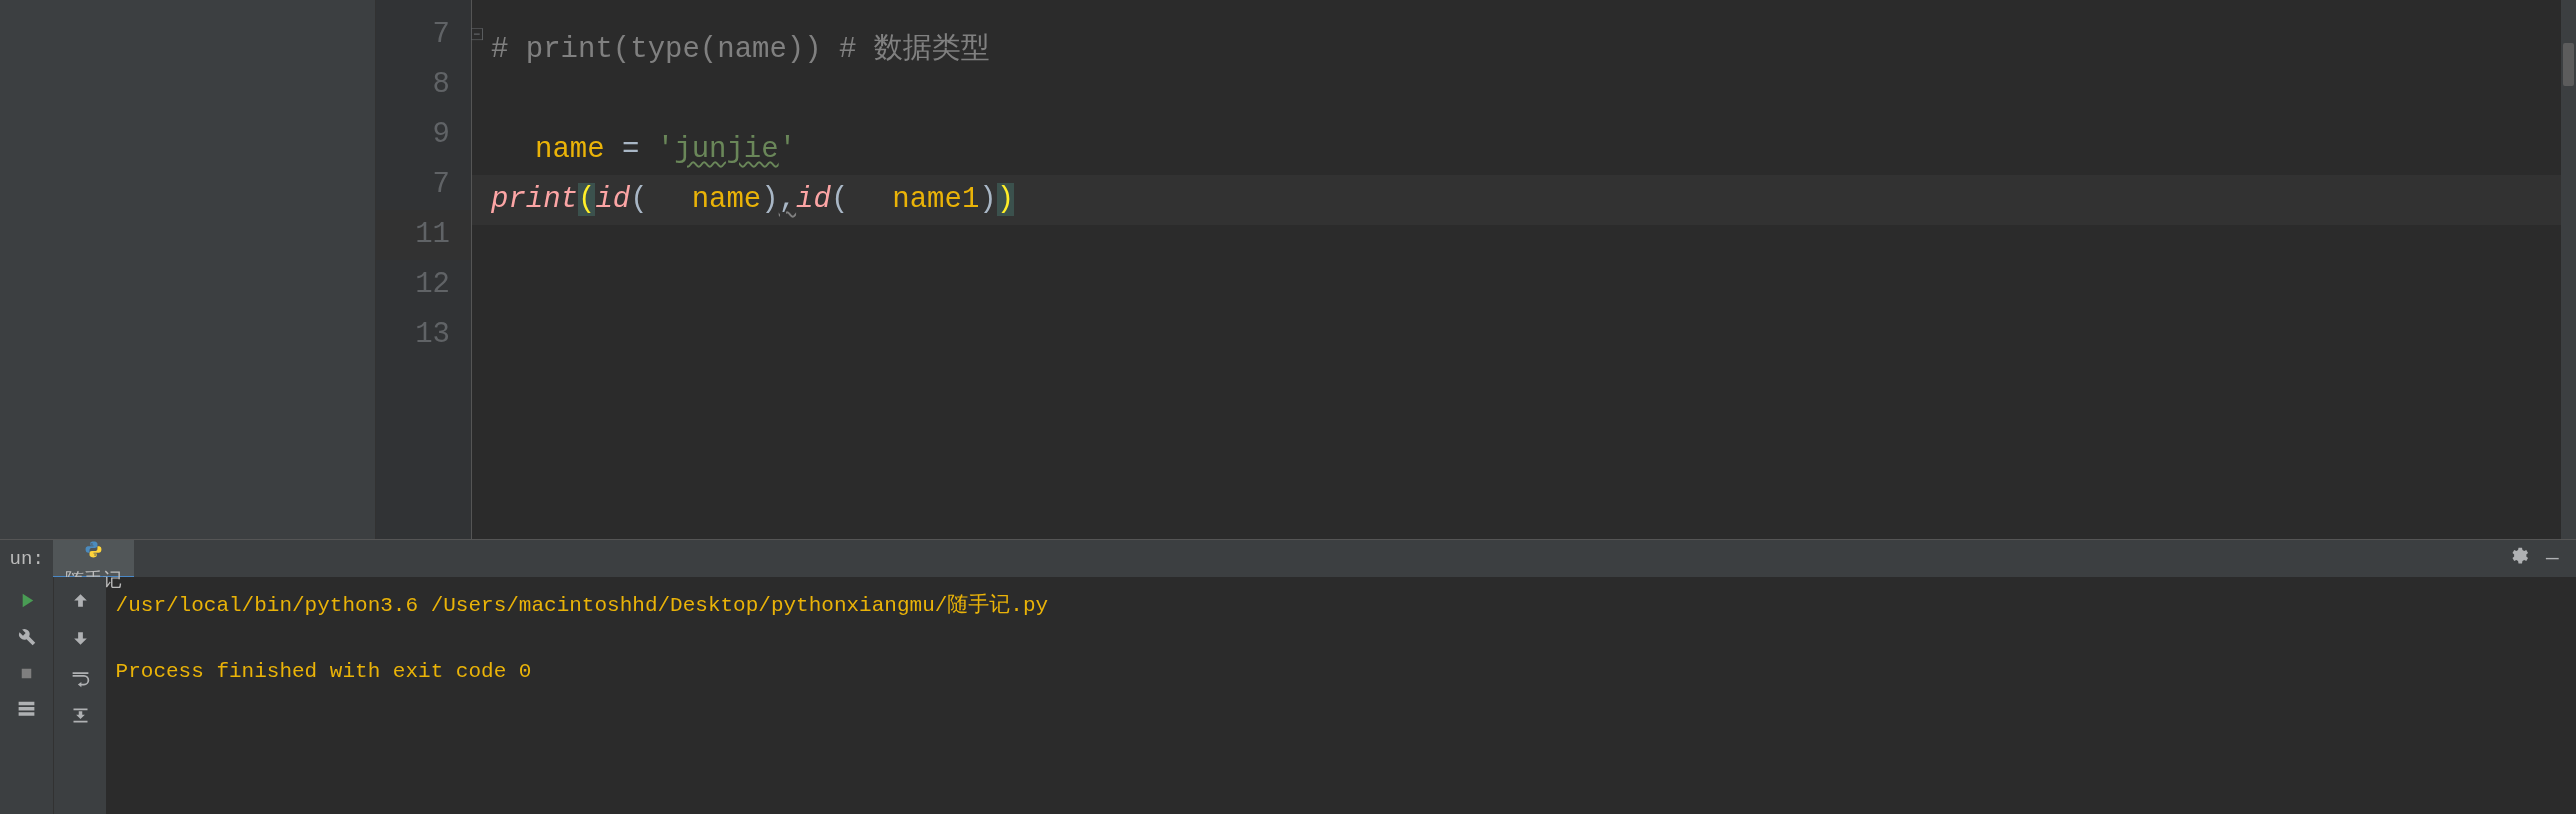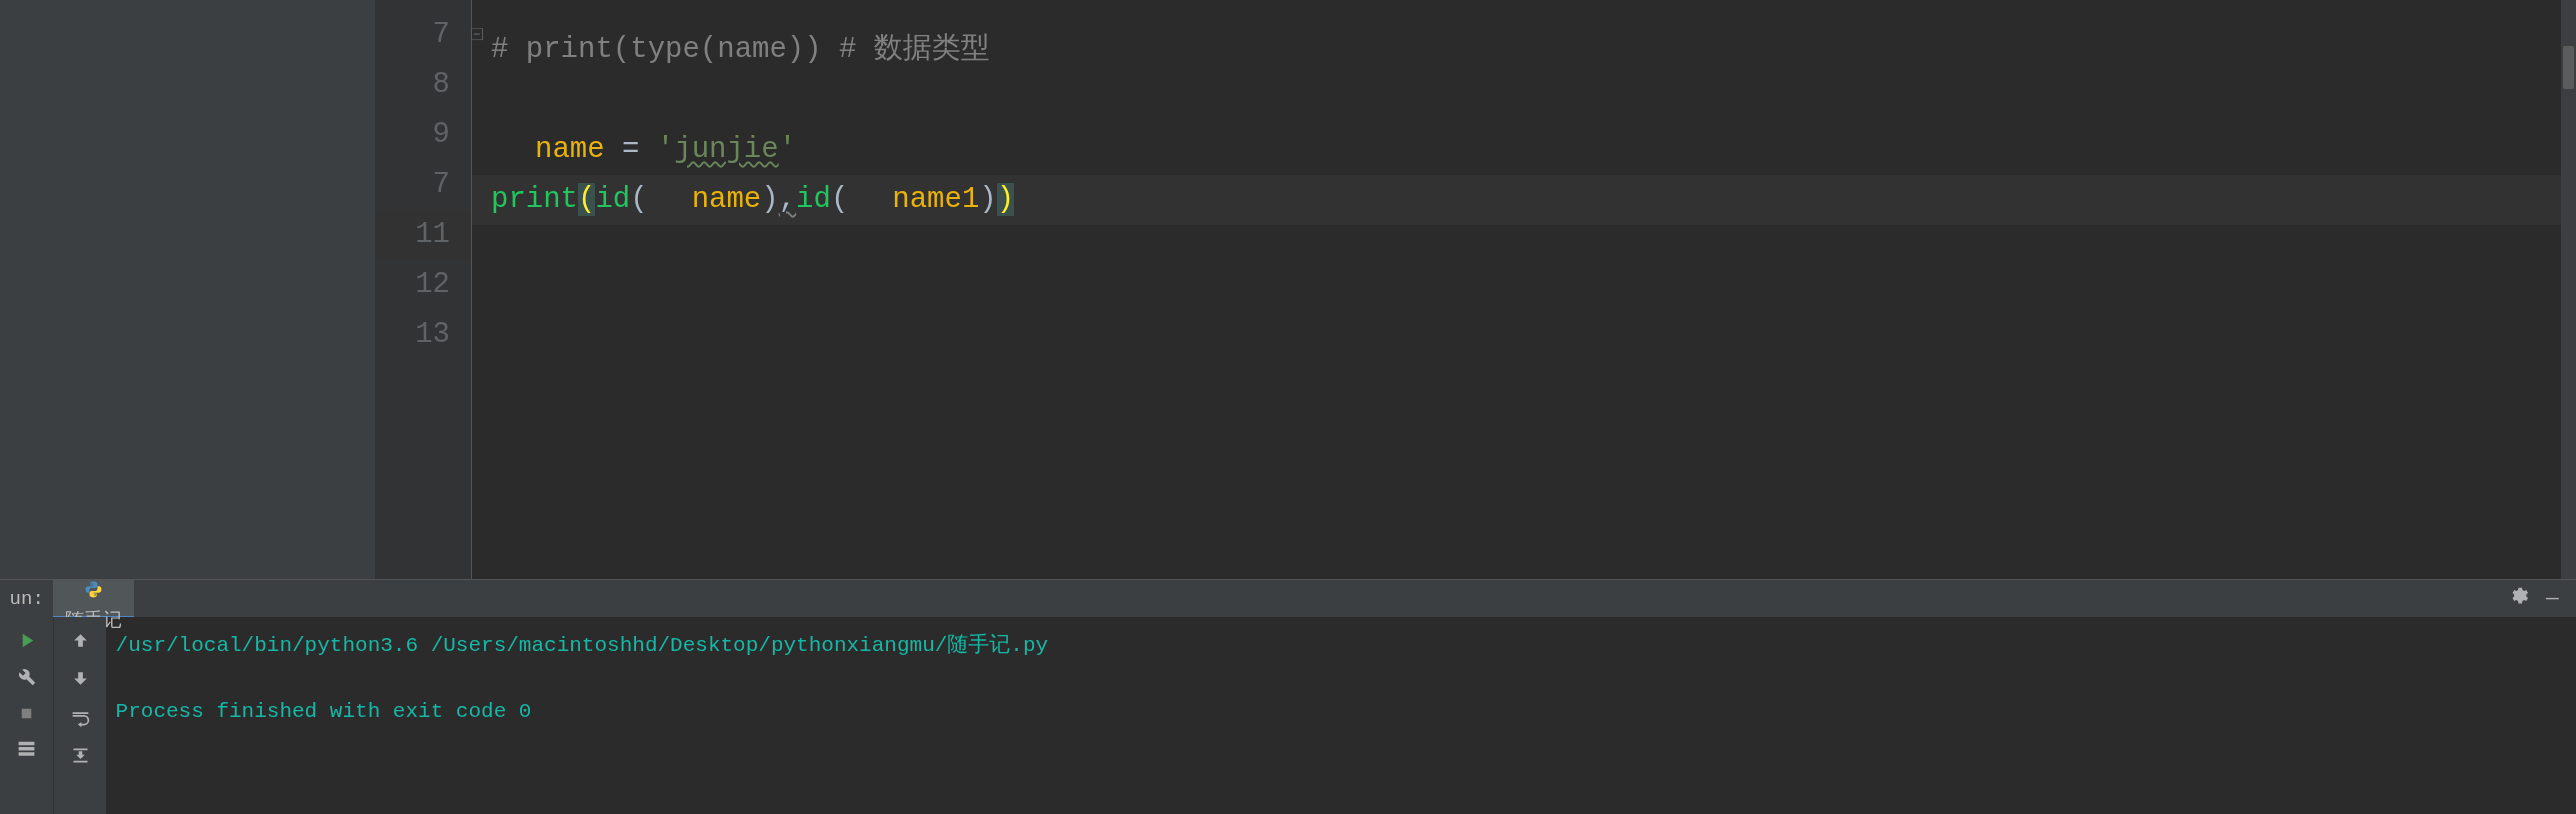--- a/index.html
+++ b/index.html
@@ -68,21 +68,21 @@
       line-height: 50px;
       height: 50px;
       white-space: pre;
     }
     .active-line {
       background: #323232;
       margin-left: -19px;
       padding-left: 19px;
     }
     .comment { color: #808080; }
-    .keyword-builtin { color: #22c55e; }
+    .keyword-builtin { color: #fca5a5; font-style: italic; }
     .string { color: #6a8759; }
     .identifier { color: #eab308; margin-left: 44px; }
     .operator { color: #a9b7c6; }
     .paren { color: #a9b7c6; }
     .highlight-paren {
       background: #3b514d;
       color: #ffef28;
     }
     .typo-underline {
       text-decoration-line: underline;
@@ -93,21 +93,21 @@
     }
     .weak-warn {
       text-decoration-line: underline;
       text-decoration-style: wavy;
       text-decoration-color: #808080;
       text-decoration-thickness: 1.9px;
       text-underline-offset: 3.9px;
     }
     
     .run-panel {
-      height: 236px;
+      height: 276px;
       background: #2b2b2b;
       border-top: 1px solid #555555;
       display: flex;
       flex-direction: column;
     }
     .run-header {
       height: 37px;
       background: #3c3f41;
       display: flex;
       align-items: center;
@@ -170,21 +170,21 @@
       justify-content: center;
       color: #afb1b3;
       font-size: 23px;
     }
     .play-green { color: #499c54; }
     .console {
       flex: 1;
       padding: 11.6px 9.6px;
       font-size: 21px;
       line-height: 33px;
-      color: #14b8a6;
+      color: #eab308;
       font-family: 'Menlo', 'Monaco', 'Courier New', monospace;
     }
     .console-line { white-space: pre; }
     .highlighted-output {
       display: inline-block;
       border: 2.9px solid #ff3b30;
       padding: 0 3.9px;
       margin-left: -5.8px;
     }
     .header-right {

